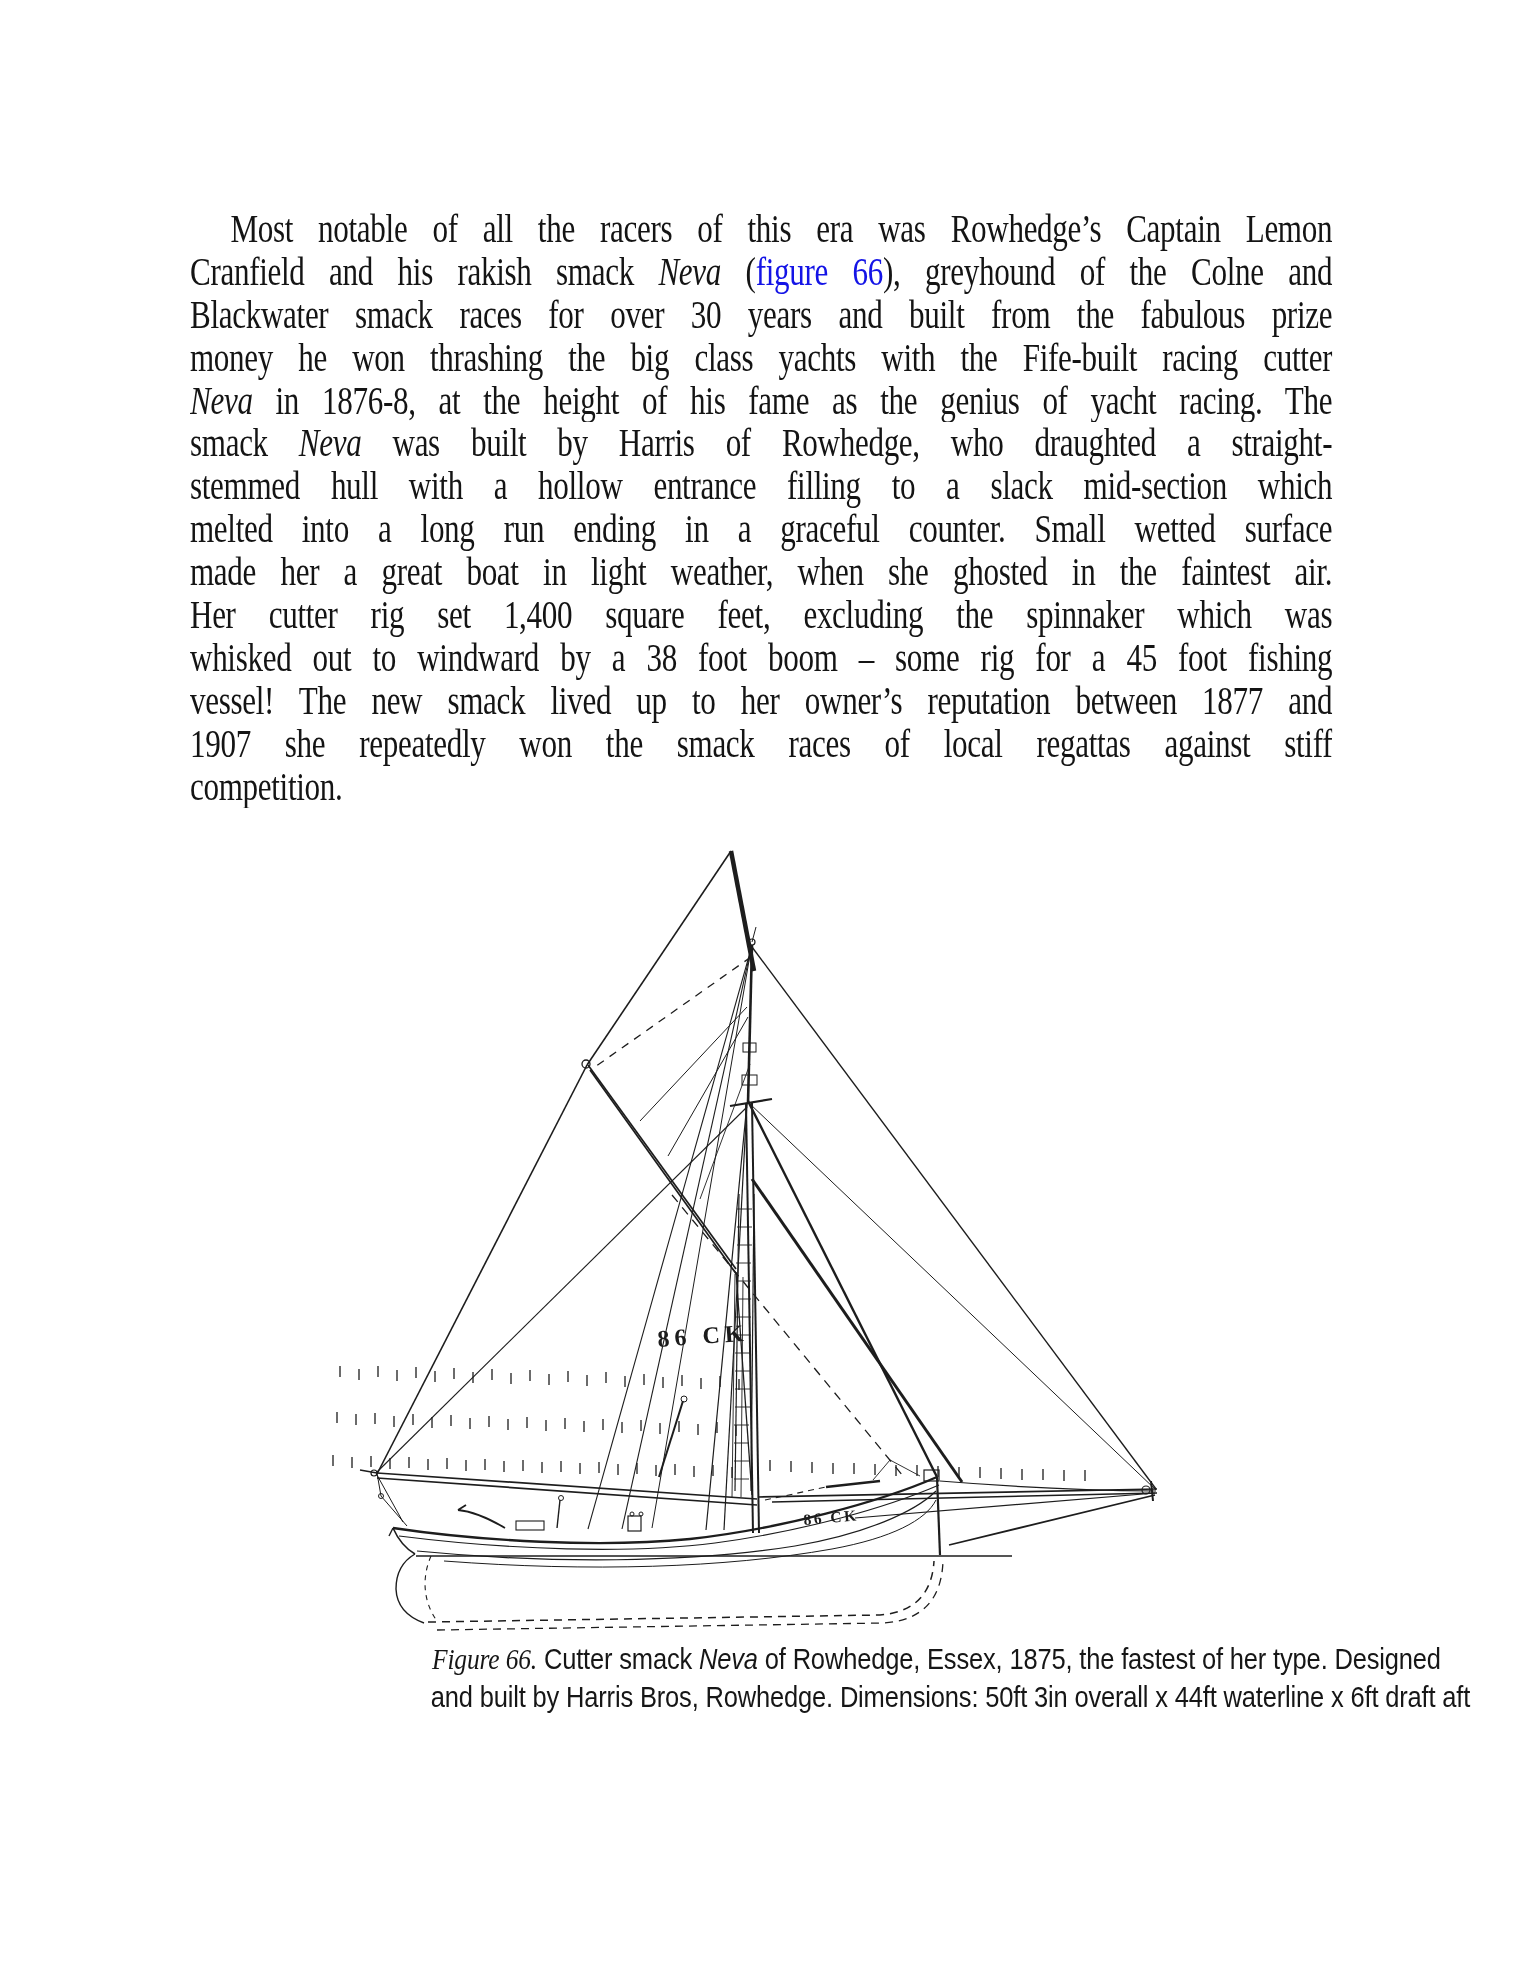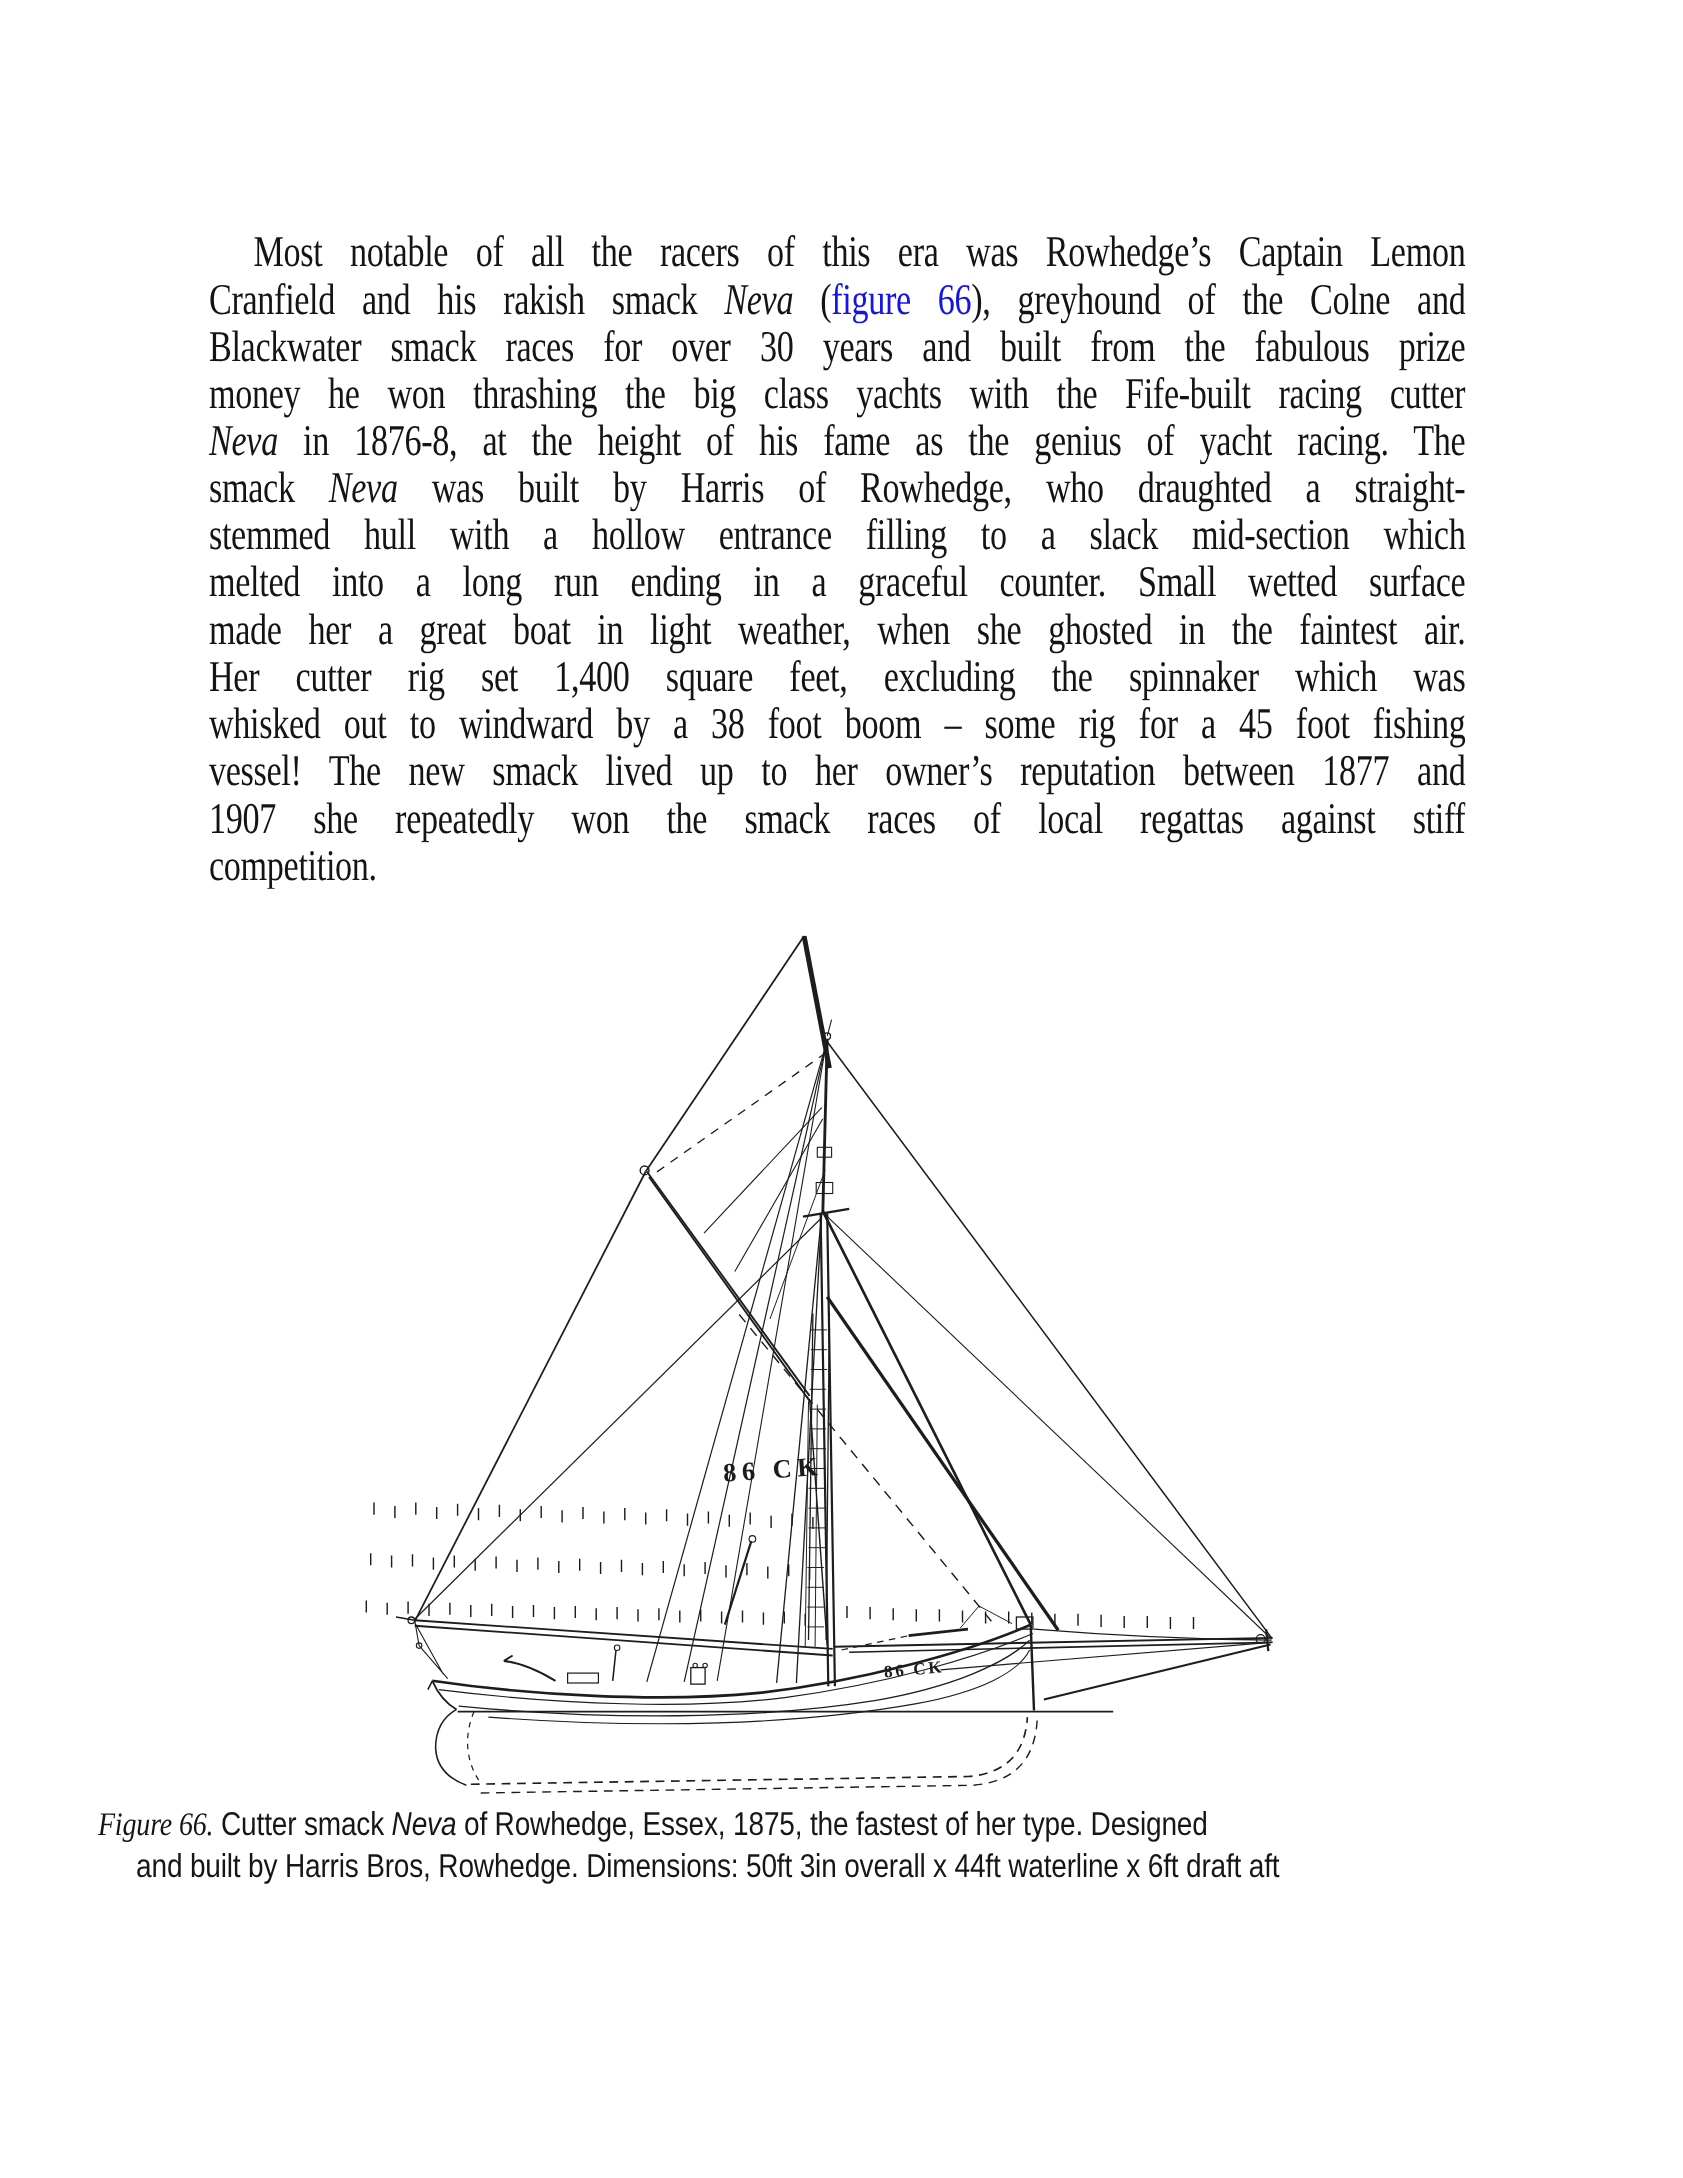--- a/index.html
+++ b/index.html
@@ -8,21 +8,21 @@
   
   #para{position:absolute;left:190px;top:179px;width:1470px;
         transform:scaleX(0.777);transform-origin:left top;
         font-size:40px;line-height:42.9px;letter-spacing:-0.4px;}
   .pline{height:42.9px;overflow:hidden;text-align:justify;text-align-last:justify;white-space:normal;}
   .pline.last{text-align-last:left;}
   .pline.indent{text-indent:52px;}
   .it{font-style:italic;}
   .lnk{color:#1414e6;cursor:pointer;}
   
-  .capline{position:absolute;left:0;width:1530px;text-align:left;
+  .capline{position:absolute;left:0;width:1530px;text-align:right;
            font-family:"Liberation Sans", sans-serif;font-size:30px;line-height:36px;color:#161616;}
   .capline .inner{display:inline-block;transform:scaleX(0.85);transform-origin:center top;white-space:nowrap;letter-spacing:-0.2px;}
   .cap-fig{font-family:"Liberation Serif", serif;font-style:italic;}
   #cap1{top:1612px;}
   #cap2{top:1650px;padding-left:32px;}
   svg{position:absolute;left:300px;top:800px;}
   svg text{font-family:"Liberation Serif", serif;fill:#1c1c1c;font-weight:600;}
 </style>
 </head>
 <body>

